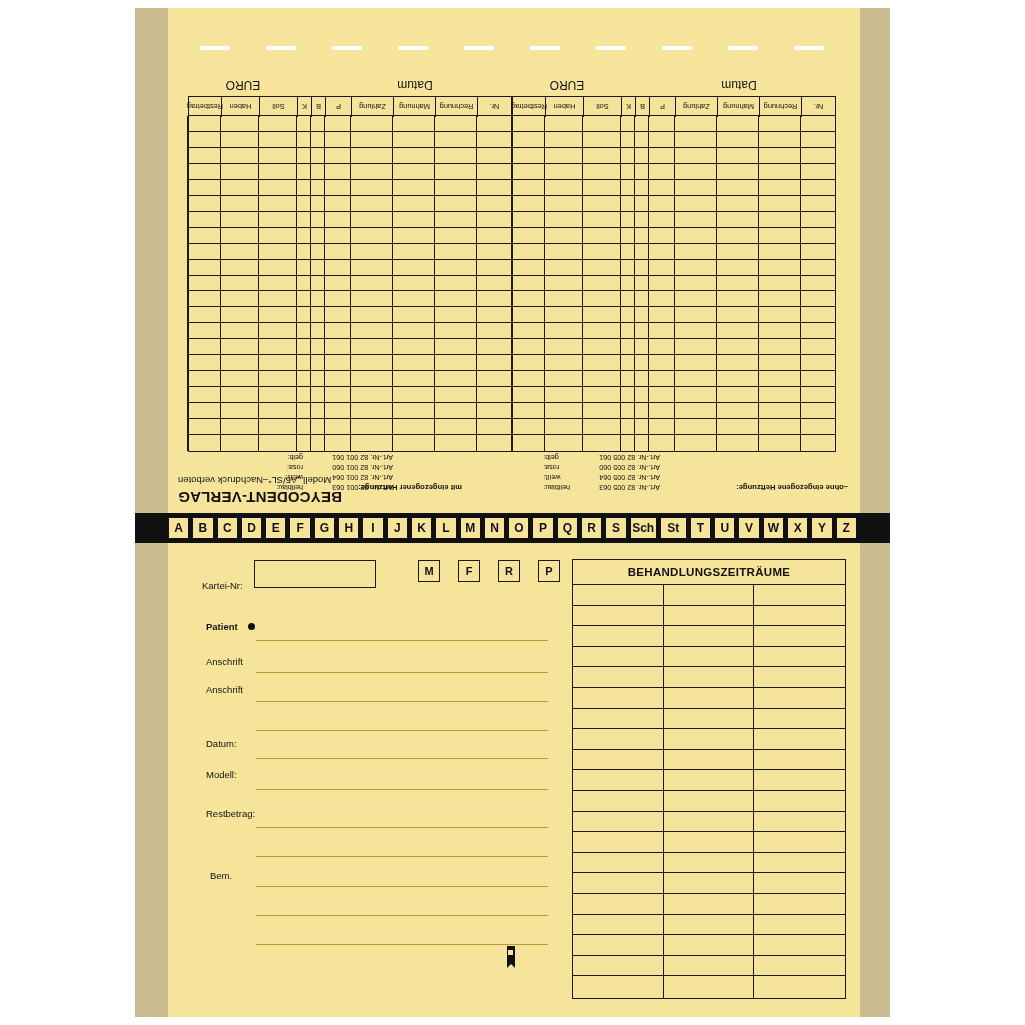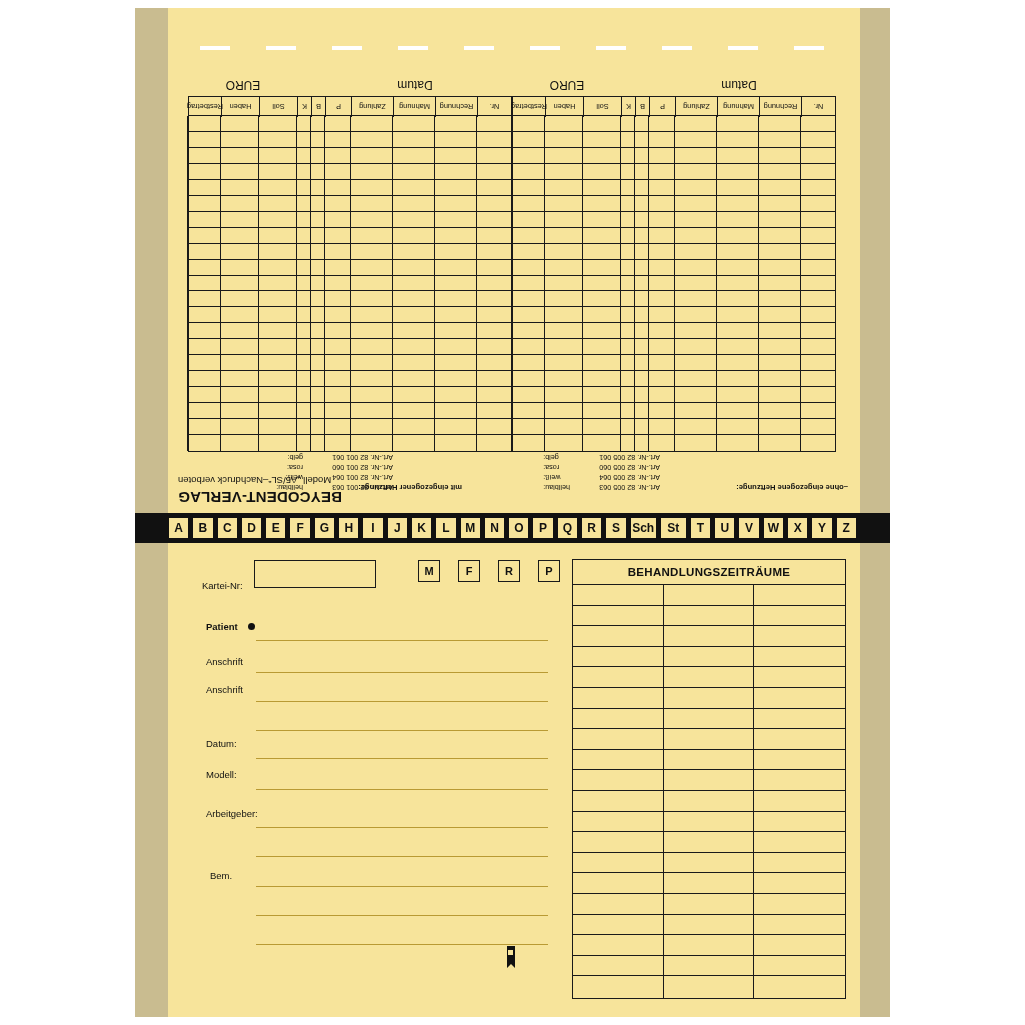--- a/index.html
+++ b/index.html
@@ -255,21 +255,21 @@
     <div class="lbl" style="left:38px;top:138px;">Anschrift</div>
     <div class="uline" style="left:88px;top:155px;width:292px;"></div>
     <div class="uline" style="left:88px;top:184px;width:292px;"></div>
 
     <div class="lbl" style="left:38px;top:192px;">Datum:</div>
     <div class="uline" style="left:88px;top:212px;width:292px;"></div>
 
     <div class="lbl" style="left:38px;top:223px;">Modell:</div>
     <div class="uline" style="left:88px;top:243px;width:292px;"></div>
 
-    <div class="lbl" style="left:38px;top:262px;">Arbeitgeber:</div>
+    <div class="lbl" style="left:38px;top:262px;">Restbetrag:</div>
     <div class="uline" style="left:88px;top:281px;width:292px;"></div>
     <div class="uline" style="left:88px;top:310px;width:292px;"></div>
 
     <div class="lbl" style="left:42px;top:324px;">Bem.</div>
     <div class="uline" style="left:88px;top:340px;width:292px;"></div>
     <div class="uline" style="left:88px;top:369px;width:292px;"></div>
     <div class="uline" style="left:88px;top:398px;width:292px;"></div>
 
     <div class="behbox">
       <div class="beh-title">BEHANDLUNGSZEITRÄUME</div>

